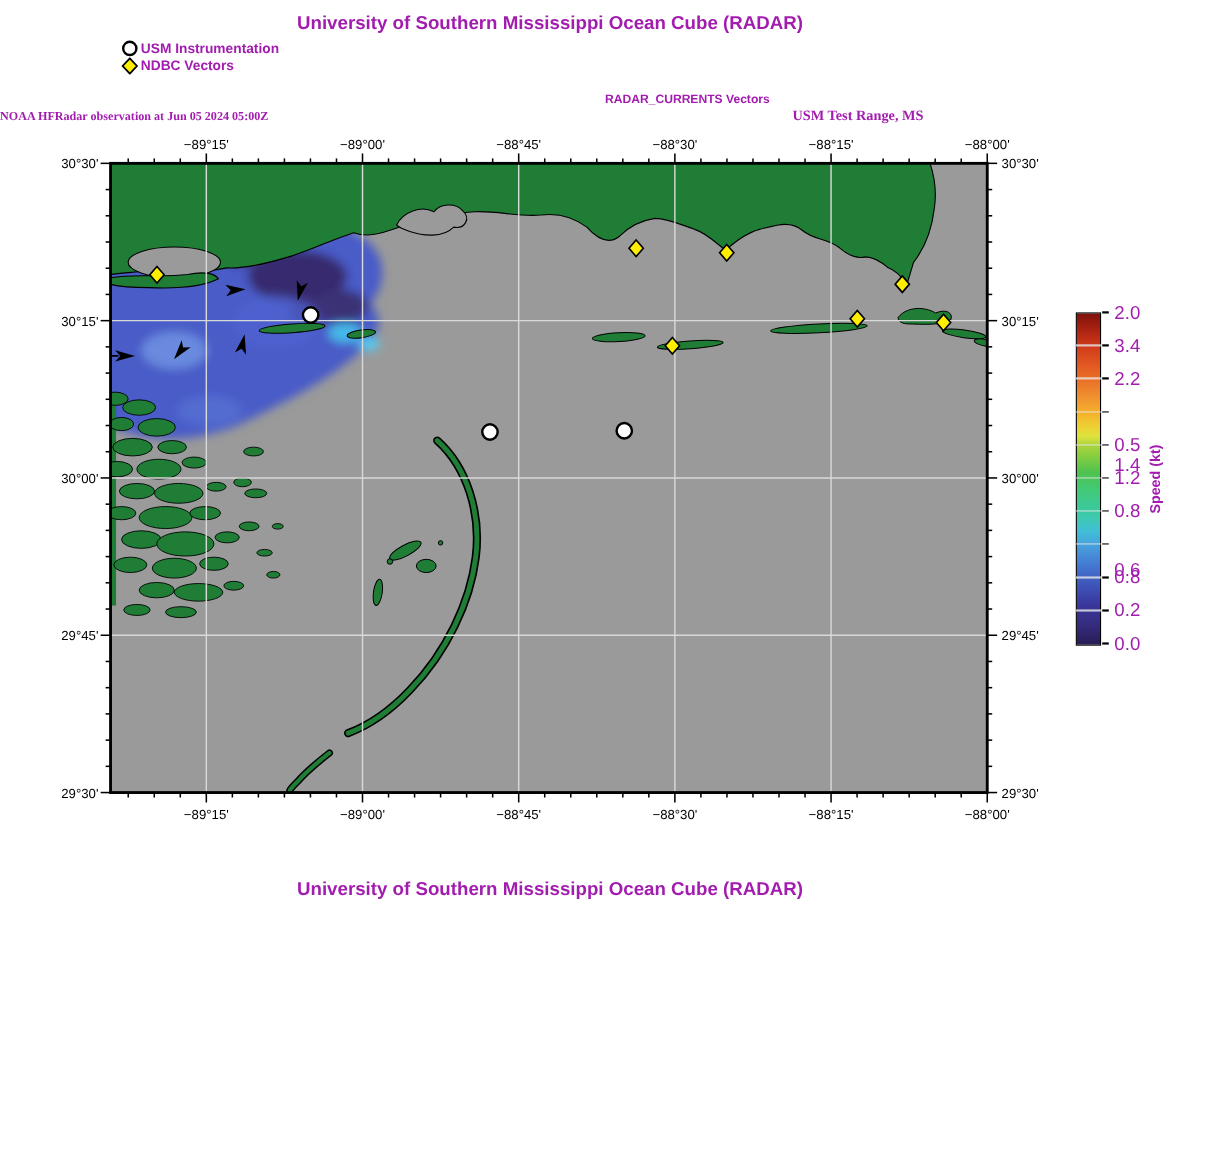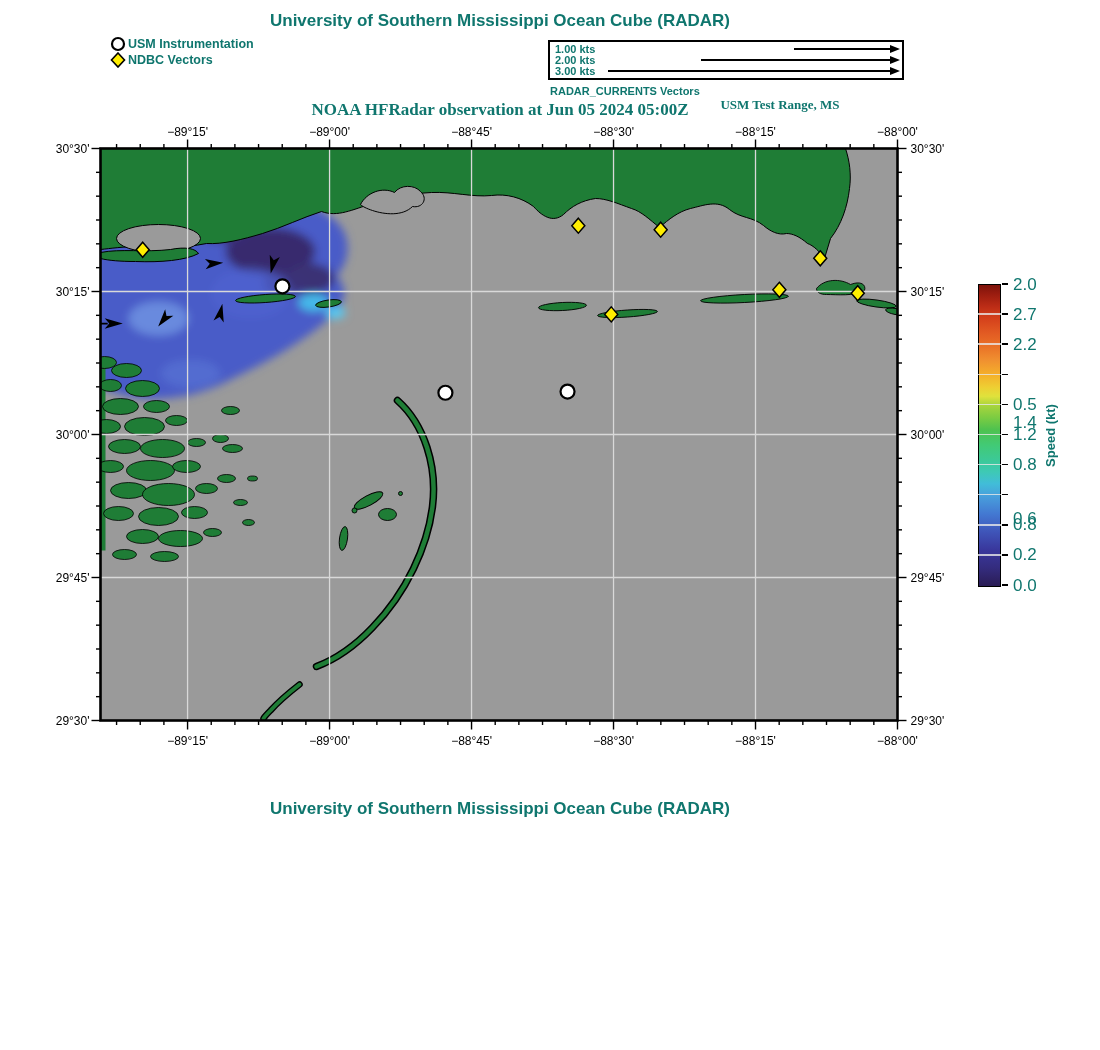--- a/index.html
+++ b/index.html
@@ -1,22 +1,22 @@
 <!DOCTYPE html>
 <html><head>
 <meta charset="utf-8">
 <style>
   html,body{margin:0;padding:0;background:#ffffff;}
   #page{position:relative;width:1100px;height:1050px;background:#ffffff;overflow:hidden;
-        font-family:"Liberation Sans",sans-serif;color:#0f766e;}
+        font-family:"Liberation Sans",sans-serif;color:#a21caf;}
   .abs{position:absolute;}
   #top-title{left:0;top:11px;width:1000px;text-align:center;font-size:17px;font-weight:bold;}
   #bottom-title{left:0;top:799px;width:1000px;text-align:center;font-size:17px;font-weight:bold;}
-  #subtitle{left:0;top:100px;width:1000px;text-align:center;font-family:"Liberation Serif",serif;
-            font-size:17px;font-weight:bold;}
+  #subtitle{left:0;top:100px;width:1000px;font-family:"Liberation Serif",serif;
+            font-size:11px;font-weight:bold;}
   #range-label{left:660px;top:97px;width:240px;text-align:center;font-family:"Liberation Serif",serif;
             font-size:13px;font-weight:bold;}
   #legend{left:110px;top:36px;}
   .legend-row{display:flex;align-items:center;height:16px;text-align:right;}
   .legend-row span{font-size:12.5px;font-weight:bold;line-height:16px;}
   #scale-box{left:548px;top:40px;width:352px;height:36px;border:2.5px solid #000;background:#fff;}
   .scale-label{position:absolute;left:5px;font-size:11px;font-weight:bold;line-height:11px;}
   .scale-tail{position:absolute;height:1.6px;background:#000;}
   .scale-head{position:absolute;width:0;height:0;border-left:10px solid #000;
               border-top:4.5px solid transparent;border-bottom:4.5px solid transparent;}
@@ -48,31 +48,20 @@
         <span>USM Instrumentation</span>
       </div>
       <div class="legend-row">
         <svg width="18" height="16">
           <path d="M8,1 L14.5,8 L8,15 L1.5,8 Z" fill="#ffee00" stroke="#000" stroke-width="1.6"></path>
         </svg>
         <span>NDBC Vectors</span>
       </div>
     </div>
 
-  <div id="scale-box" class="abs">
-      <div class="scale-label" style="top: 1.5px;">1.00 kts</div>
-      <div class="scale-tail" style="top: 6.2px; left: 244px; width: 96px;"></div>
-      <div class="scale-head" style="top: 2.5px; left: 340px;"></div>
-      <div class="scale-label" style="top: 12.5px;">2.00 kts</div>
-      <div class="scale-tail" style="top: 17.2px; left: 151px; width: 189px;"></div>
-      <div class="scale-head" style="top: 13.5px; left: 340px;"></div>
-      <div class="scale-label" style="top: 23.5px;">3.00 kts</div>
-      <div class="scale-tail" style="top: 28.2px; left: 58px; width: 282px;"></div>
-      <div class="scale-head" style="top: 24.5px; left: 340px;"></div>
-    </div>
   <div id="scale-caption" class="abs">RADAR_CURRENTS Vectors</div>
 
   <div id="subtitle" class="abs">NOAA HFRadar observation at Jun 05 2024 05:00Z</div>
   <div id="range-label" class="abs">USM Test Range, MS</div>
 
   <svg class="abs" style="left:0;top:0" width="1100" height="1050">
     <defs>
       <filter id="blobBlur" x="-30%" y="-30%" width="160%" height="160%">
         <feGaussianBlur stdDeviation="4.5"></feGaussianBlur>
       </filter>
@@ -390,20 +379,20 @@
       <div class="cb-tick abs" style="top: 403.6px;"></div>
       <div class="cb-label abs" style="top: 397.9px;">0.5</div>
       <div class="cb-inner abs" style="top: 373.5px;"></div>
       <div class="cb-tick abs" style="top: 373.5px;"></div>
       <div class="cb-label abs" style="top: 367.8px; margin-top: 48px;">1.4</div>
       <div class="cb-inner abs" style="top: 343.4px;"></div>
       <div class="cb-tick abs" style="top: 343.4px;"></div>
       <div class="cb-label abs" style="top: 337.7px;">2.2</div>
       <div class="cb-inner abs" style="top: 313.3px;"></div>
       <div class="cb-tick abs" style="top: 313.3px;"></div>
-      <div class="cb-label abs" style="top: 307.6px;">2.7</div>
+      <div class="cb-label abs" style="top: 307.6px;">3.4</div>
       <div class="cb-tick abs" style="top: 283.2px;"></div>
       <div class="cb-label abs" style="top: 277.5px;">2.0</div>
     </div>
   <div id="cb-title" class="abs">Speed (kt)</div>
 
   <div id="bottom-title" class="abs">University of Southern Mississippi Ocean Cube (RADAR)</div>
 </div>
 
 </body></html>

